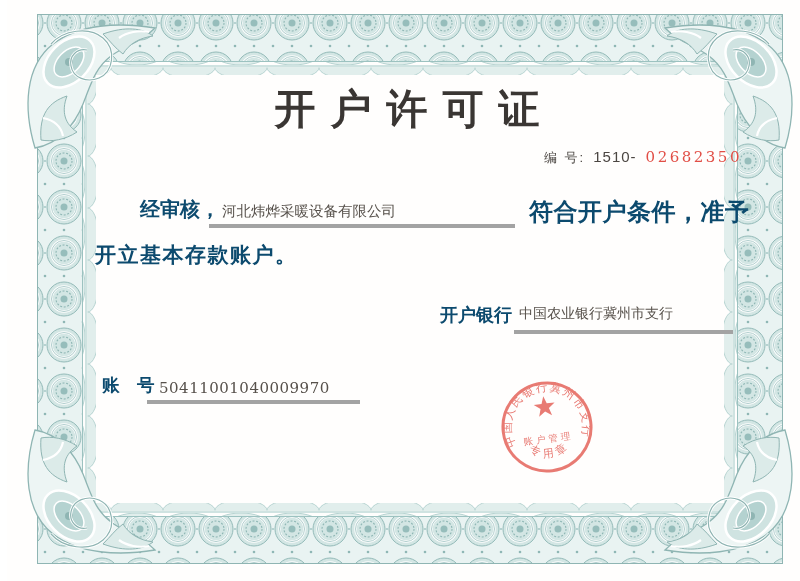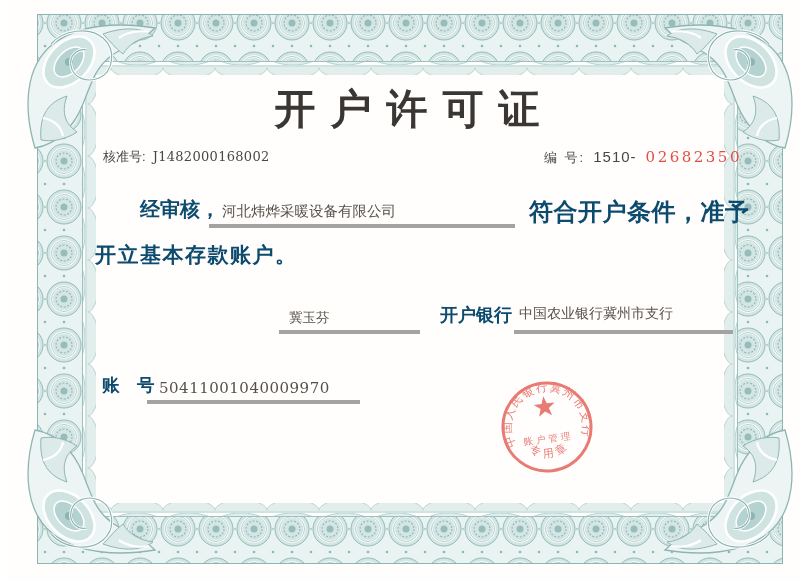--- a/index.html
+++ b/index.html
@@ -123,37 +123,31 @@
     <use href="#scleft" transform="translate(806,0) scale(-1,1)"></use>
 
     <use href="#corn"></use>
     <use href="#corn" transform="translate(806,0) scale(-1,1)"></use>
     <use href="#corn" transform="translate(0,578) scale(1,-1)"></use>
     <use href="#corn" transform="translate(806,578) scale(-1,-1)"></use>
   </svg>
 
   <div class="title">开户许可证</div>
 
-  <div class="row-approval">
-    <span>核准号:</span><span class="val">J1482000168002</span>
-  </div>
   <div class="row-serial">
     <span class="lbl">编 号:</span><span class="pre">1510-</span><span class="red">02682350</span>
   </div>
 
   <div class="review-prefix bold-ink">经审核，</div>
   <div class="fillline u-company">
     <span class="fv">河北炜烨采暖设备有限公司</span>
   </div>
   <div class="review-suffix bold-ink">符合开户条件，准予</div>
   <div class="row-open bold-ink">开立基本存款账户。</div>
 
-  <div class="fillline u-rep">
-    <span class="fv">冀玉芬</span>
-  </div>
   <div class="bank-label bold-ink">开户银行</div>
   <div class="fillline u-bank">
     <span class="fv">中国农业银行冀州市支行</span>
   </div>
 
   <div class="acct-label bold-ink">账　号</div>
   <div class="fillline u-acct">
     <span class="fv">50411001040009970</span>
   </div>
 

